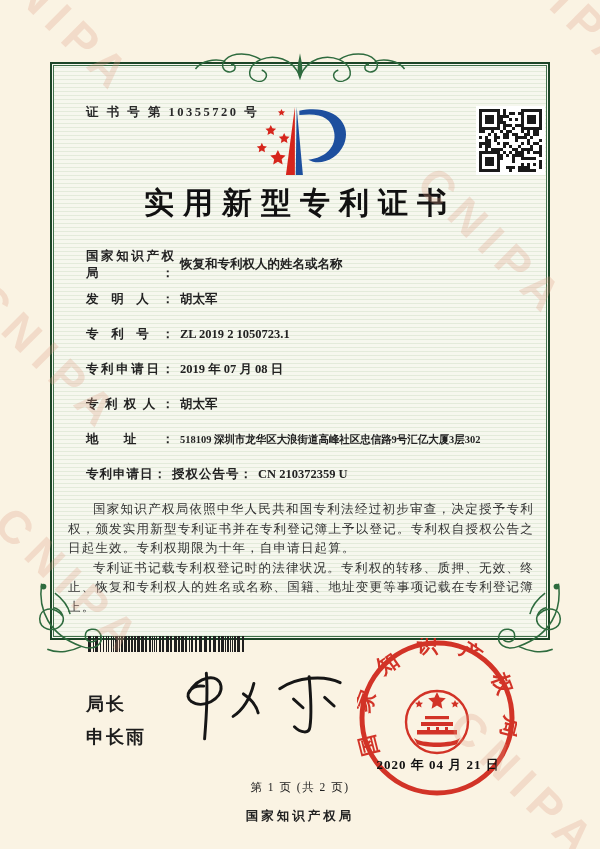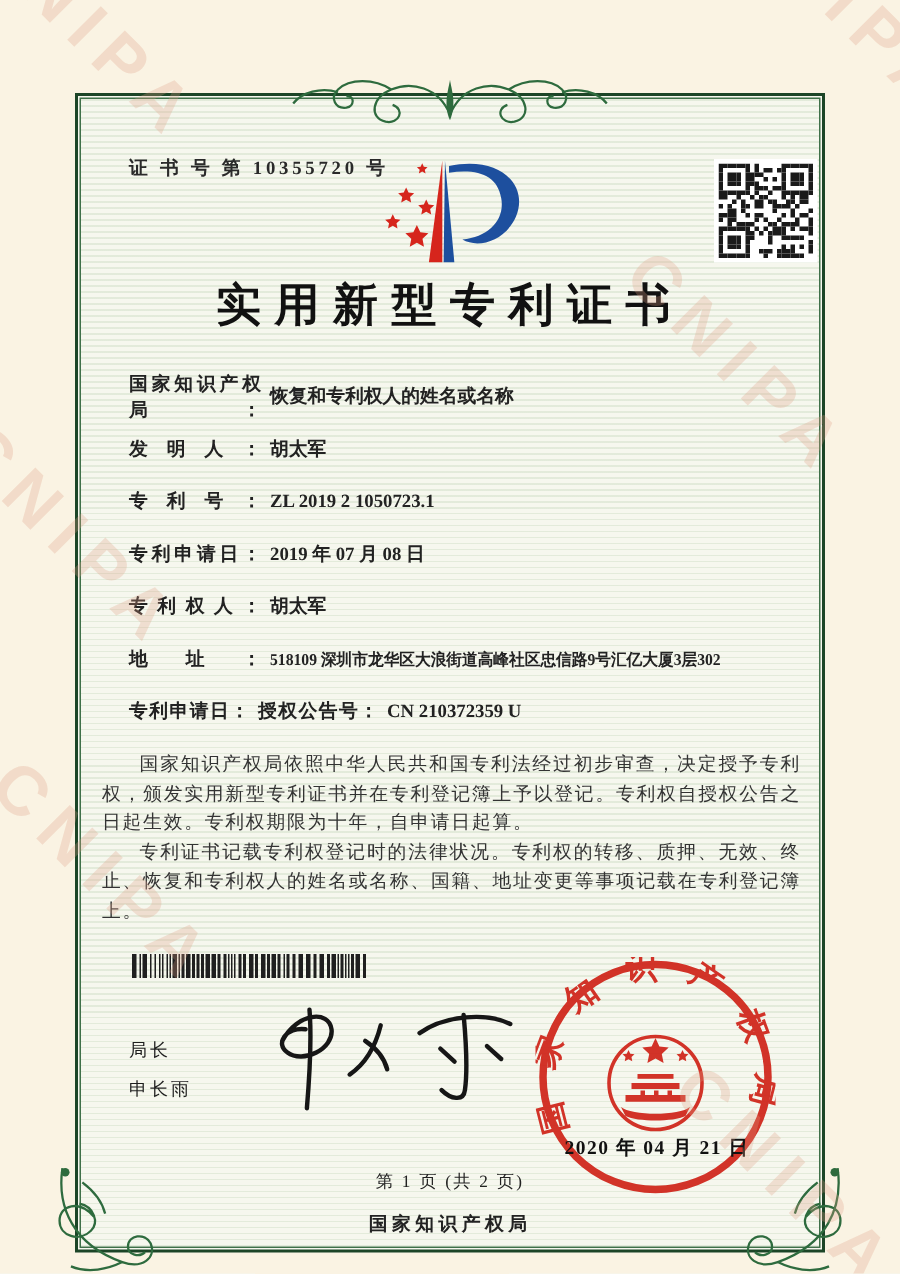--- a/index.html
+++ b/index.html
@@ -1,21 +1,21 @@
 <!DOCTYPE html>
 <html><head>
 <meta charset="utf-8">
 <style>
   html,body{margin:0;padding:0;}
   body{width:600px;height:849px;background:#faf3e3;overflow:hidden;
        font-family:"Liberation Serif","DejaVu Serif",serif;}
   #page{position:relative;width:600px;height:849px;overflow:hidden;}
 
   
-  .frame{position:absolute;left:50px;top:62px;width:500px;height:773px;
+  .frame{position:absolute;left:50px;top:62px;width:500px;height:578px;
          border:2px solid #1c4527;background:#f6f7ee;box-sizing:border-box;z-index:1;}
   .frame-inner{position:absolute;inset:1px;border:1px solid #3f7049;
          background-color:#f6f7ee;
          background-image:repeating-linear-gradient(0deg,rgba(150,185,140,.20) 0 1px,transparent 1px 4px);}
 
   
   .wm{position:absolute;z-index:6;color:rgba(223,158,134,.28);font-weight:700;
       font-size:46px;letter-spacing:10px;transform:rotate(45deg);
       pointer-events:none;white-space:nowrap;font-family:"Liberation Sans","DejaVu Sans",sans-serif;}
 
@@ -44,21 +44,21 @@
   .bodytext p{margin:0;text-indent:2em;}
 
   
   .barcode{position:absolute;left:36px;top:572px;width:158px;height:16px;z-index:2;
            font-size:0;white-space:nowrap;overflow:hidden;}
   .barcode span{display:inline-block;height:16px;vertical-align:top;}
   .barcode .b{background:#1f1f1f;}
 
   
   .officer{position:absolute;left:34px;top:628px;z-index:2;color:#1d1d1d;
-           font-size:12px;font-weight:400;letter-spacing:2px;}
+           font-size:18px;font-weight:700;letter-spacing:2px;}
   .officer div{margin-bottom:9px;}
   .signature{position:absolute;left:112px;top:596px;width:190px;height:92px;z-index:3;}
 
   
   .seal{position:absolute;left:305px;top:574px;width:160px;height:160px;z-index:4;opacity:.92;}
   .seal-date{position:absolute;left:298px;top:692px;width:176px;text-align:center;z-index:5;
              font-size:13px;font-weight:600;letter-spacing:1px;color:#111;}
 
   
   .page-info{position:absolute;left:0;top:716px;width:100%;text-align:center;z-index:2;

